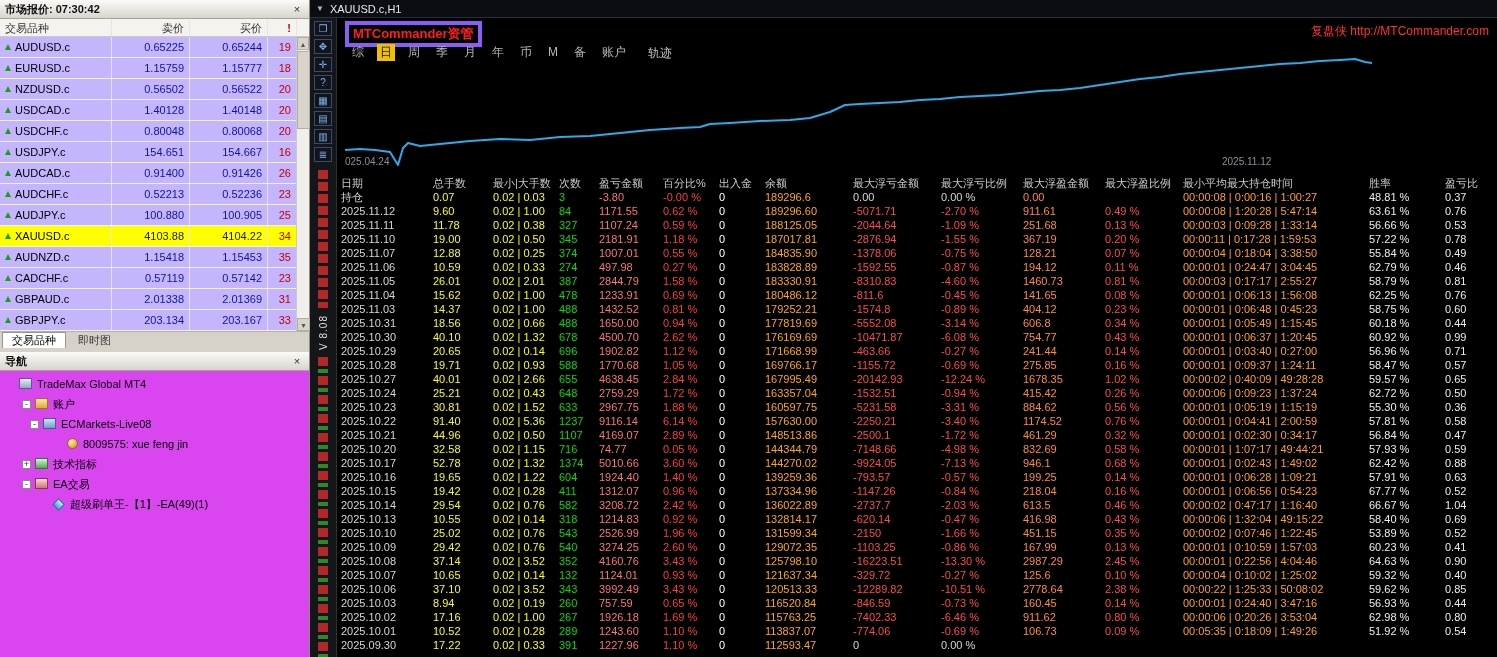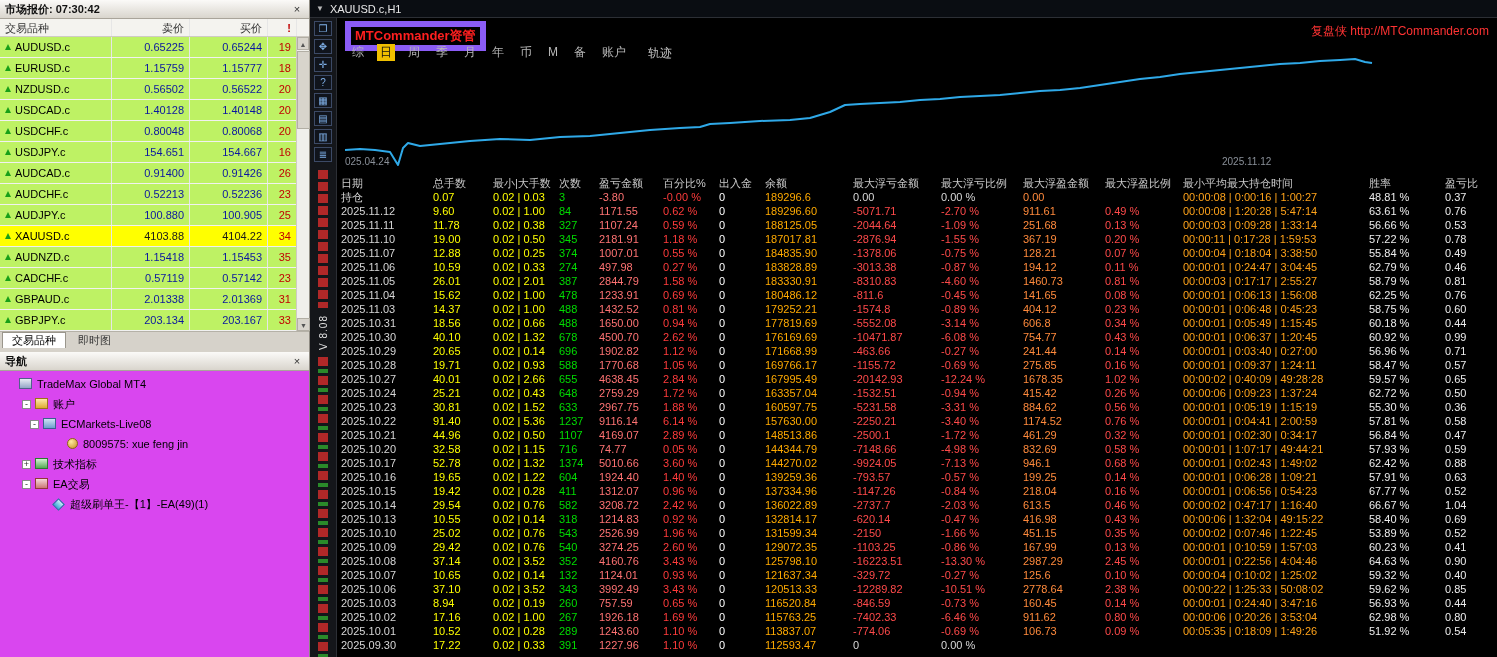--- a/index.html
+++ b/index.html
@@ -15,21 +15,21 @@
     border-bottom:1px solid #a9a49a; color:#111; font-weight:bold; }
   .pt-x { font-weight:normal; color:#333; width:14px; text-align:center; cursor:default; }
 
   
   .mw { height:348px; position:relative; background:#fff; }
   .mw-head, .mw-row { display:grid; grid-template-columns:112px 78px 78px 29px; }
   .mw-head { height:18px; line-height:18px; background:#f4f3ef; border-bottom:1px solid #cfcbc3; color:#333; }
   .mw-head span, .mw-row span { padding:0 5px; border-right:1px solid #e6e6e6; overflow:hidden; white-space:nowrap; }
   .c-bid, .c-ask, .c-spr { text-align:right; }
   .mw-head .c-spr { color:#c00000; font-weight:bold; }
-  .mw-body { position:relative; height:294px; overflow:hidden; background:#bef264; width:297px; }
+  .mw-body { position:relative; height:294px; overflow:hidden; background:#c4b5fd; width:297px; }
   .mw-row { height:21px; line-height:21px; border-bottom:1px solid #f1f1f1; }
   .mw-row .sym { color:#000; font-style:normal; font-weight:normal; }
   .mw-row .c-bid, .mw-row .c-ask { color:#0a16a0; }
   .mw-row .c-spr { color:#c00000; }
   .mw-row.sel { background:#ffff00; }
   .mw-row.sel .c-bid, .mw-row.sel .c-ask { color:#1a1a1a; }
   .arr { display:inline-block; width:0; height:0; margin-right:4px; vertical-align:1px;
     border-left:3px solid transparent; border-right:3px solid transparent; }
   .arr.up { border-bottom:6px solid #18a018; }
   .mw-scroll { position:absolute; right:0; top:37px; width:13px; height:294px;
@@ -77,21 +77,21 @@
   .strip { width:10px; flex:0 0 auto;
     background:repeating-linear-gradient(180deg,#b02828 0 9px,#14161a 9px 12px); }
   .strip.s1 { height:138px; margin-top:5px; }
   .strip.s2 { flex:1; width:10px;
     background:repeating-linear-gradient(180deg,#b02828 0 9px,#14161a 9px 12px,#2a8a2a 12px 16px,#14161a 16px 19px); }
   .version { writing-mode:vertical-rl; transform:rotate(180deg); color:#e2e2e2;
     font-size:10px; letter-spacing:1px; flex:0 0 auto; margin:4px 0; }
 
   .cm { position:absolute; left:27px; top:18px; right:0; bottom:0; background:#000; overflow:hidden; }
   .brand { position:absolute; left:8px; top:3px; color:#ff1f1f; font-size:13px; font-weight:bold;
-    border:6px solid #8b5cf6; padding:0 4px; }
+    border:4px solid #8b5cf6; padding:0 4px; }
   .wm { position:absolute; right:8px; top:5px; color:#ff3333; font-size:12px; }
   .menu { position:absolute; left:12px; top:26px; color:#b8b8b8; font-size:12px; white-space:nowrap; }
   .mi { display:inline-block; margin-right:10px; padding:0 3px; }
   .mi.on { background:#f0c000; color:#111; }
   .trace { position:absolute; left:311px; top:27px; color:#c0c0c0; font-size:12px; }
   .curve { position:absolute; left:8px; top:38px; }
   .xl { position:absolute; top:138px; color:#8a9099; font-size:10px; }
   .xl.l { left:8px; } .xl.r { left:885px; }
 
   
@@ -374,21 +374,21 @@
           </div>
           <div class="srow">
             <span class="c0">2025.11.06</span>
             <span class="c1">10.59</span>
             <span class="c2">0.02 | 0.33</span>
             <span class="c3">274</span>
             <span class="c4">497.98</span>
             <span class="c5">0.27 %</span>
             <span class="c6">0</span>
             <span class="c7">183828.89</span>
-            <span class="c8">-3013.38</span>
+            <span class="c8">-1592.55</span>
             <span class="c9">-0.87 %</span>
             <span class="c10">194.12</span>
             <span class="c11">0.11 %</span>
             <span class="c12">00:00:01 | 0:24:47 | 3:04:45</span>
             <span class="c13">62.79 %</span>
             <span class="c14">0.46</span>
           </div>
           <div class="srow">
             <span class="c0">2025.11.05</span>
             <span class="c1">26.01</span>

